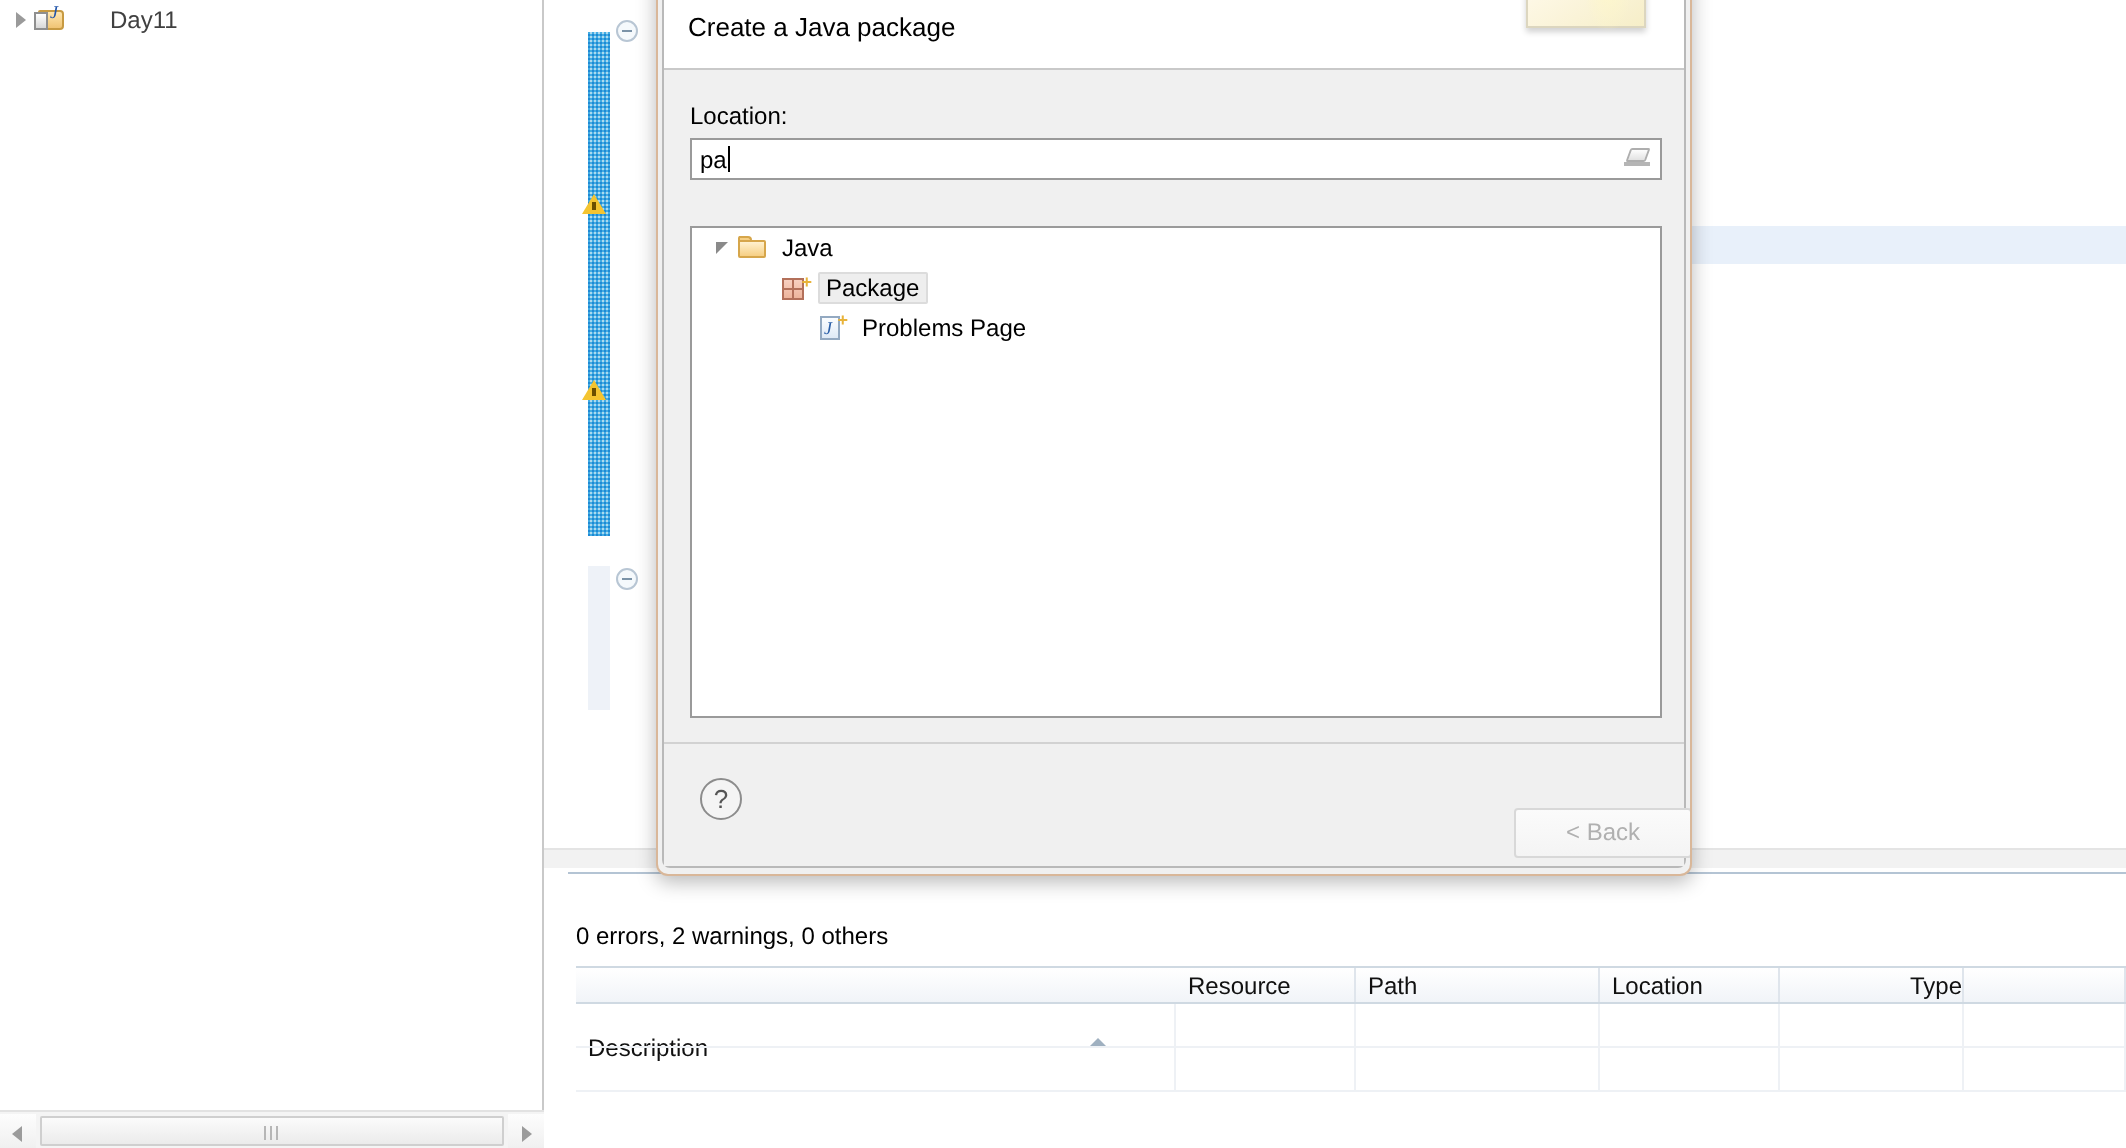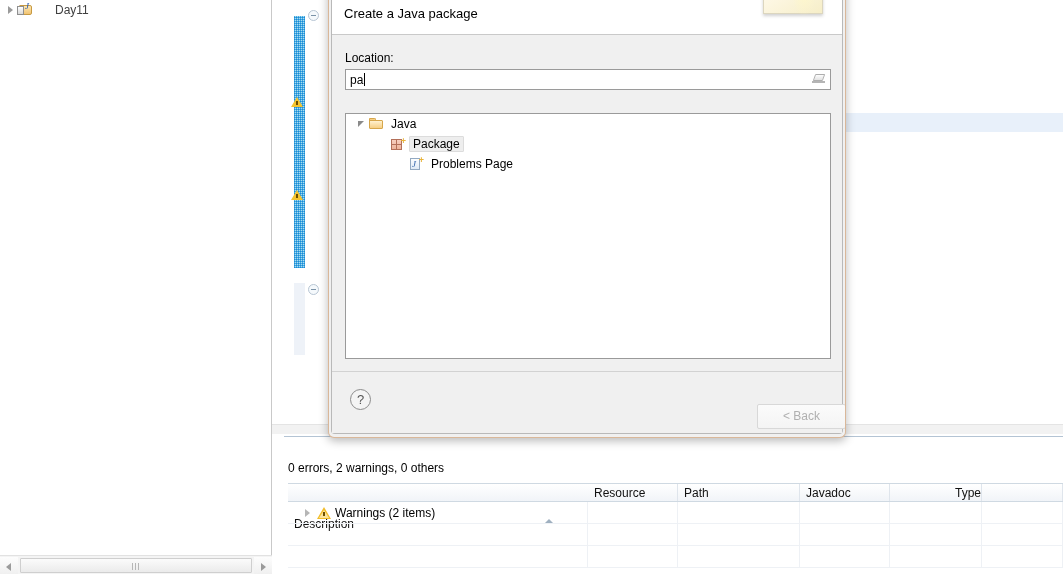--- a/index.html
+++ b/index.html
@@ -407,41 +407,25 @@
     <div id="problems-summary">0 errors, 2 warnings, 0 others</div>
 
     <div id="problems-table">
       <div id="ptable-header">
         <div class="pth" style="width:300px;margin-top:31px;">
           <span>Description</span>
           <span class="sort-ind"></span>
         </div>
         <div class="pth" style="width:90px;">Resource</div>
         <div class="pth" style="width:122px;">Path</div>
-        <div class="pth" style="width:90px;">Javadoc</div>
+        <div class="pth" style="width:90px;">Location</div>
         <div class="pth" style="width:92px;text-align:right;">Type</div>
         <div class="pth" style="flex:1;"></div>
       </div>
       <div id="ptable-body">
-        <div class="prow">
-          <div class="pcell" style="width:300px;">
-            <span class="row-twisty"></span>
-            <span class="warn-small">
-              <span class="tri"></span>
-                <span class="tri2"></span>
-                <span class="bang"></span>
-            </span>
-            <span>Warnings (2 items)</span>
-          </div>
-          <div class="pcell" style="width:90px;"></div>
-          <div class="pcell" style="width:122px;"></div>
-          <div class="pcell" style="width:90px;"></div>
-          <div class="pcell" style="width:92px;"></div>
-          <div class="pcell" style="flex:1;"></div>
-        </div>
         <div class="prow">
           <div class="pcell" style="width:300px;"></div>
           <div class="pcell" style="width:90px;"></div>
           <div class="pcell" style="width:122px;"></div>
           <div class="pcell" style="width:90px;"></div>
           <div class="pcell" style="width:92px;"></div>
           <div class="pcell" style="flex:1;"></div>
         </div>
         <div class="prow">
           <div class="pcell" style="width:300px;"></div>

